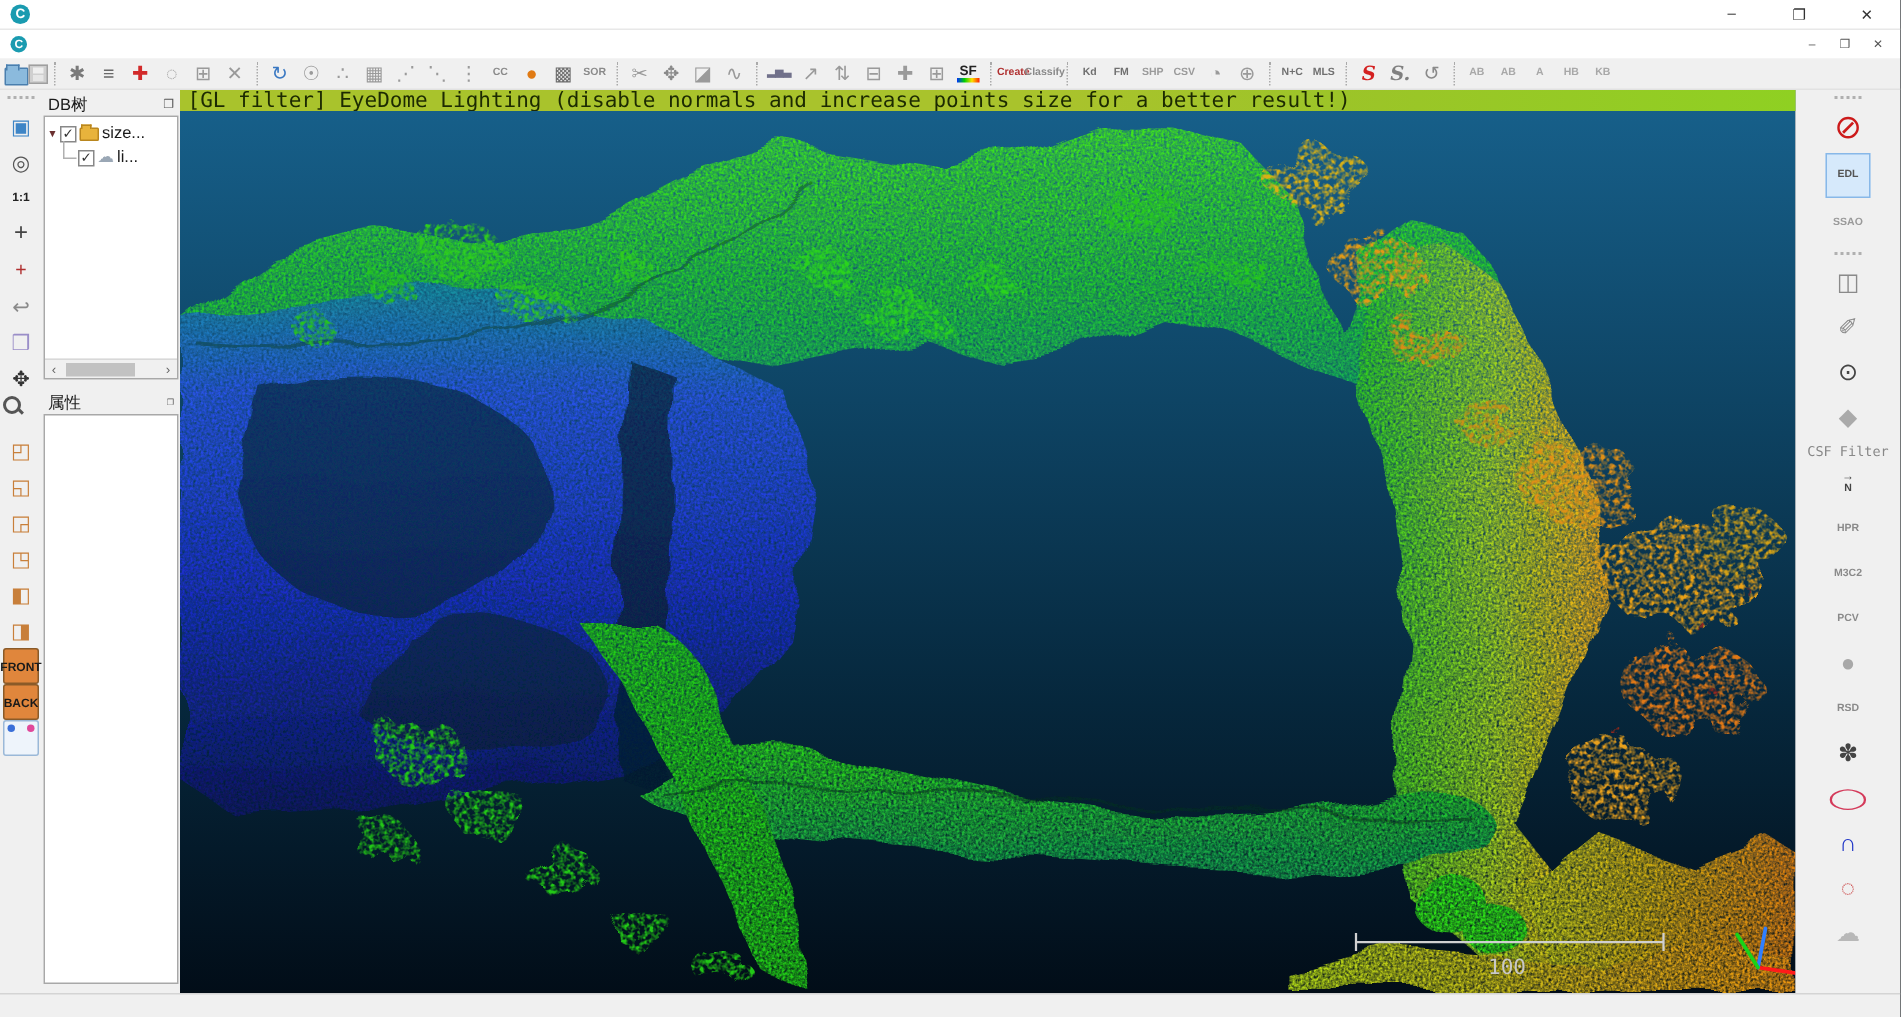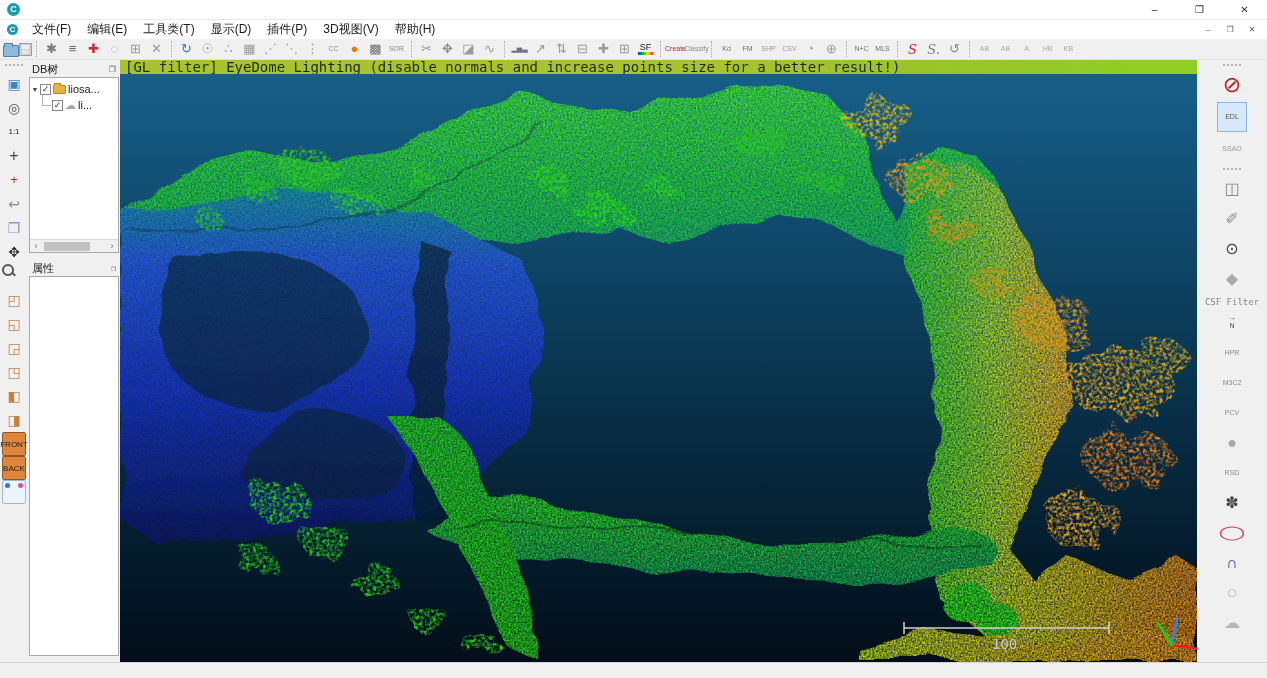--- a/index.html
+++ b/index.html
@@ -25,21 +25,21 @@
   .mdi-btn{width:22px;height:16px;display:flex;align-items:center;justify-content:center;
            font-size:8px;color:#555;}
 
   
   .toolbar{position:absolute;left:0;top:39px;width:100%;height:21px;background:#f0f0f0;
            display:flex;align-items:center;padding-left:3px;border-bottom:1px solid #e2e2e2;}
   .tsep{width:1px;height:16px;border-left:1px dotted #aaa;margin:0 4px;}
   .icon{position:relative;width:21px;height:21px;display:flex;flex-direction:column;
         align-items:center;justify-content:center;flex:0 0 auto;}
   .icon .g{font-size:13px;line-height:14px;}
-  .icon .lbl{font-size:7px;font-weight:normal;line-height:8px;letter-spacing:0;}
+  .icon .lbl{font-size:7px;font-weight:bold;line-height:8px;letter-spacing:0;}
   .icon.selected{background:#d6e9fb;border:1px solid #88b8e8;}
   .shape-folder{width:16px;height:12px;background:#8bbadd;border:1px solid #4a7fae;
                 border-radius:1px;position:relative;margin-top:3px;}
   .shape-folder::before{content:"";position:absolute;left:0;top:-3px;width:7px;height:3px;
                 background:#8bbadd;border:1px solid #4a7fae;border-bottom:none;}
   .shape-disk{width:13px;height:13px;background:#cfcfcf;border:1px solid #9f9f9f;position:relative;}
   .shape-disk::before{content:"";position:absolute;left:2px;top:1px;width:7px;height:4px;background:#efefef;}
   .shape-disk::after{content:"";position:absolute;left:2px;bottom:1px;width:7px;height:4px;background:#e6e6e6;}
   .shape-sf .lbl{font-size:9px;color:#222;}
   .shape-sf::after{content:"";width:15px;height:3px;margin-top:1px;
@@ -130,29 +130,20 @@
     <div class="app-icon">C</div>
     <div class="win-controls">
       <div class="win-btn">–</div>
       <div class="win-btn">❐</div>
       <div class="win-btn">✕</div>
     </div>
   </div>
 
   <div class="menubar">
     <div class="app-icon">C</div>
-    <div id="menu-items" style="display:flex;height:100%;">
-        <div class="menu-item">文件(F)</div>
-        <div class="menu-item">编辑(E)</div>
-        <div class="menu-item">工具类(T)</div>
-        <div class="menu-item">显示(D)</div>
-        <div class="menu-item">插件(P)</div>
-        <div class="menu-item">3D视图(V)</div>
-        <div class="menu-item">帮助(H)</div>
-      </div>
     <div class="mdi-controls">
       <div class="mdi-btn">–</div>
       <div class="mdi-btn">❐</div>
       <div class="mdi-btn">✕</div>
     </div>
   </div>
 
   <div class="toolbar" id="top-toolbar">
       <div class="icon shape-folder"></div>
       <div class="icon shape-disk"></div>
@@ -366,21 +357,21 @@
         <div class="panel-header">
           <span>DB树</span>
           <span class="float-btn">❐</span>
         </div>
         <div class="panel-body db-body">
           <div class="tree" id="db-tree">
               <div class="tree-row">
                 <span class="caret">▼</span>
                 <span class="cb">✓</span>
                 <span class="t-folder"></span>
-                <span class="tree-label">liosa...</span>
+                <span class="tree-label">size...</span>
               </div>
               <div class="tree-row">
                 <span style="width: 8px;"></span>
                 <span class="elbow"></span>
                 <span class="cb">✓</span>
                 <span class="t-cloud">☁</span>
                 <span class="tree-label">li...</span>
               </div>
             </div>
           <div class="hscroll">

